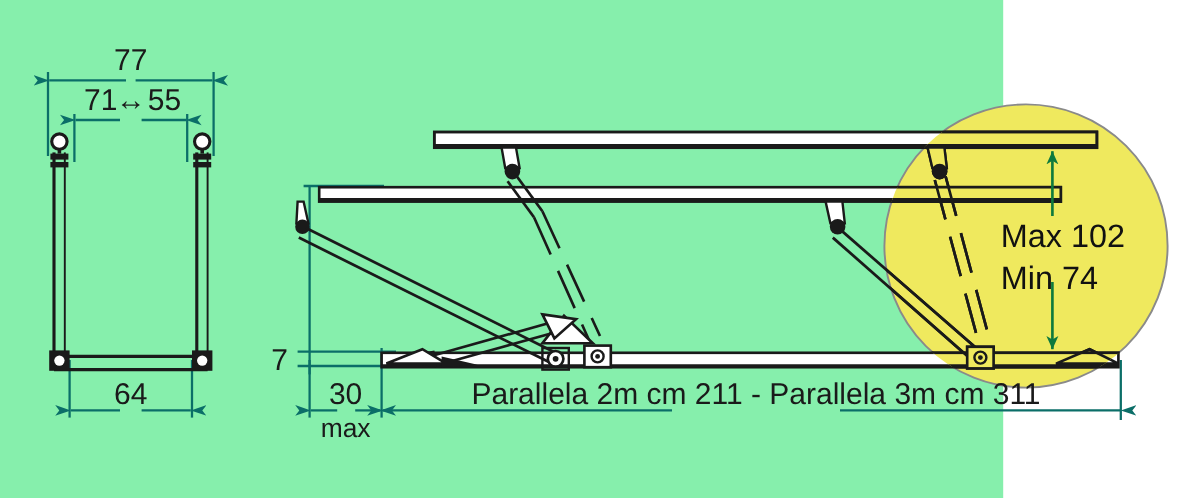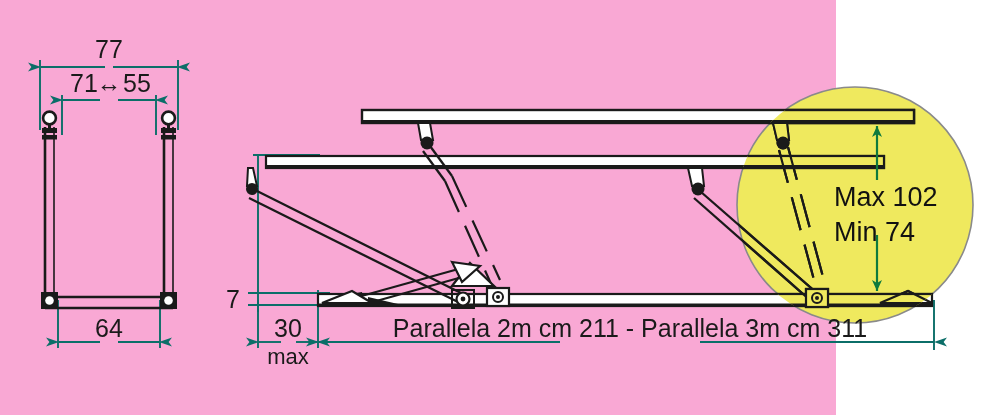--- a/index.html
+++ b/index.html
@@ -1,18 +1,18 @@
 <!DOCTYPE html>
 <html><head>
 <meta charset="utf-8">
 <style>
   html,body{margin:0;padding:0;background:#ffffff;}
   body{width:1000px;height:415px;overflow:hidden;
        font-family:"Liberation Sans","DejaVu Sans",sans-serif;}
-  #stage{position:relative;width:836px;height:415px;background:#f9a8d4;}
+  #stage{position:relative;width:836px;height:415px;background:#86efac;}
   svg{display:block;}
   .dimtxt{font-family:"Liberation Sans","DejaVu Sans",sans-serif;
           font-size:25px;fill:#1a1a1a;}
   .dimtxt-sm{font-family:"Liberation Sans","DejaVu Sans",sans-serif;
              font-size:22px;fill:#1a1a1a;}
   .calltxt{font-family:"Liberation Sans","DejaVu Sans",sans-serif;
            font-size:27px;fill:#111111;}
   .bottxt{font-family:"Liberation Sans","DejaVu Sans",sans-serif;
           font-size:25px;fill:#1a1a1a;}
 </style>

